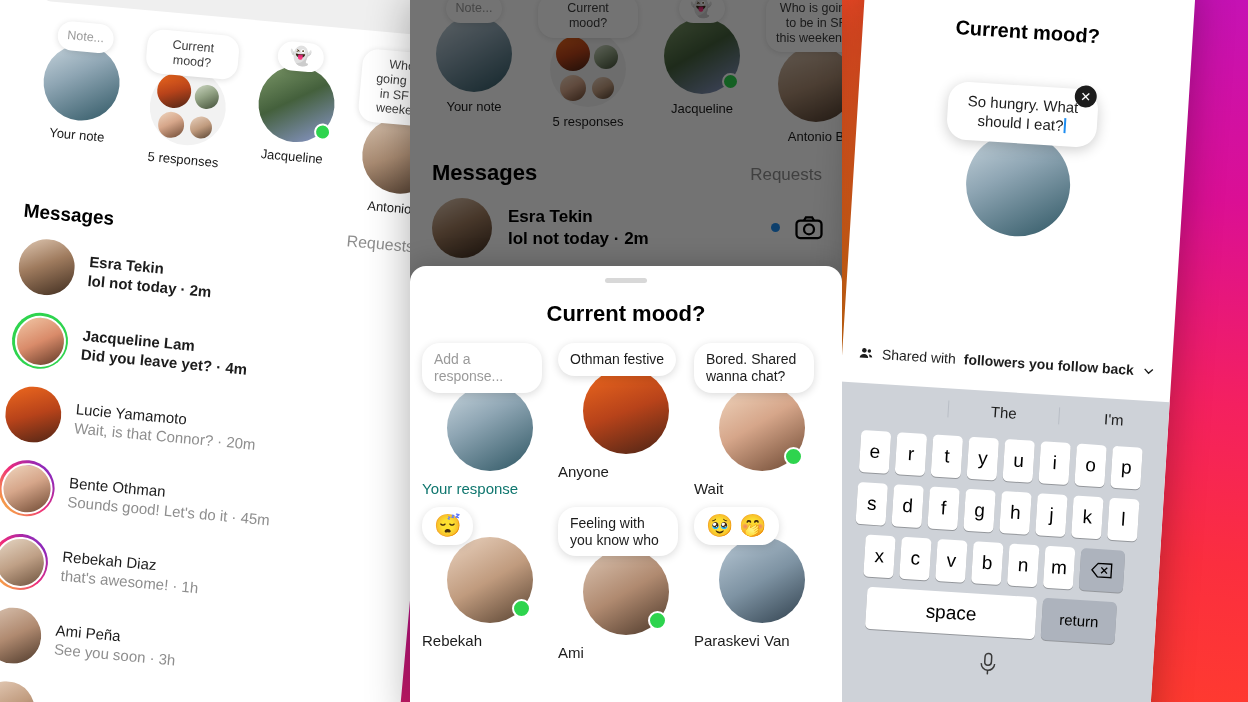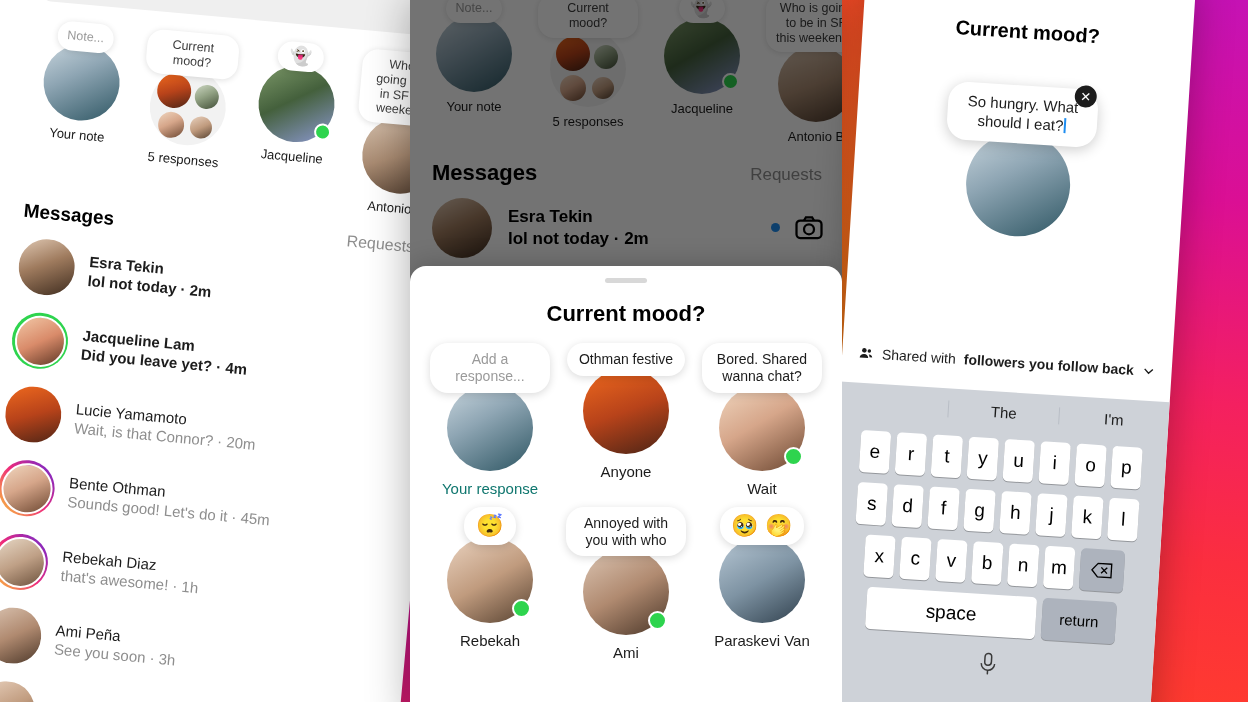--- a/index.html
+++ b/index.html
@@ -111,21 +111,21 @@
     position: absolute; left: 0; right: 0; bottom: 0; top: 278px;
     background: #fff; border-radius: 16px 16px 0 0; z-index: 10;
     box-shadow: 0 -4px 24px rgba(0,0,0,0.18);
     padding: 0 12px;
   }
   .grabber { width: 42px; height: 5px; border-radius: 3px; background: #d8d8d8; margin: 12px auto 0; }
   .sheet-title { text-align: center; font-size: 22px; font-weight: bold; color: #000; margin-top: 18px; }
   .sheet-sub { text-align: center; font-size: 15px; color: #737373; margin-top: 6px; }
   .sheet-sub b { color: #1c1c1c; }
   .resp-grid { display: grid; grid-template-columns: repeat(3, 1fr); margin-top: 16px; row-gap: 10px; }
-  .resp-item { text-align: center; position: relative; }
+  .resp-item { position: relative; }
   .resp-bubble {
     background: #fff; border-radius: 18px; padding: 8px 12px;
     font-size: 14px; color: #1c1c1c; line-height: 1.2;
     box-shadow: 0 2px 9px rgba(0,0,0,0.15);
     display: inline-block; max-width: 120px; position: relative; z-index: 3;
     margin-bottom: -10px;
   }
   .resp-bubble.placeholder { color: #9a9a9a; }
   .resp-bubble.emoji { font-size: 22px; padding: 6px 12px; }
   .resp-av { width: 86px; height: 86px; border-radius: 50%; margin: 0 auto; position: relative; }
@@ -412,21 +412,21 @@
 
       <div class="resp-item">
         <div class="resp-bubble emoji">😴</div>
         <div class="resp-av">
             <div class="img ph-j"></div>
             <div class="green-dot" style="width:19px;height:19px;right:2px;bottom:5px"></div>
           </div>
         <div class="resp-name">Rebekah</div>
       </div>
       <div class="resp-item">
-        <div class="resp-bubble">Annoyed with you with who</div>
+        <div class="resp-bubble">Feeling with you know who</div>
         <div class="resp-av">
             <div class="img ph-l"></div>
             <div class="green-dot" style="width:19px;height:19px;right:2px;bottom:5px"></div>
           </div>
         <div class="resp-name">Ami</div>
       </div>
       <div class="resp-item">
         <div class="resp-bubble emoji">🥹 🤭</div>
         <div class="resp-av">
             <div class="img ph-i"></div>

